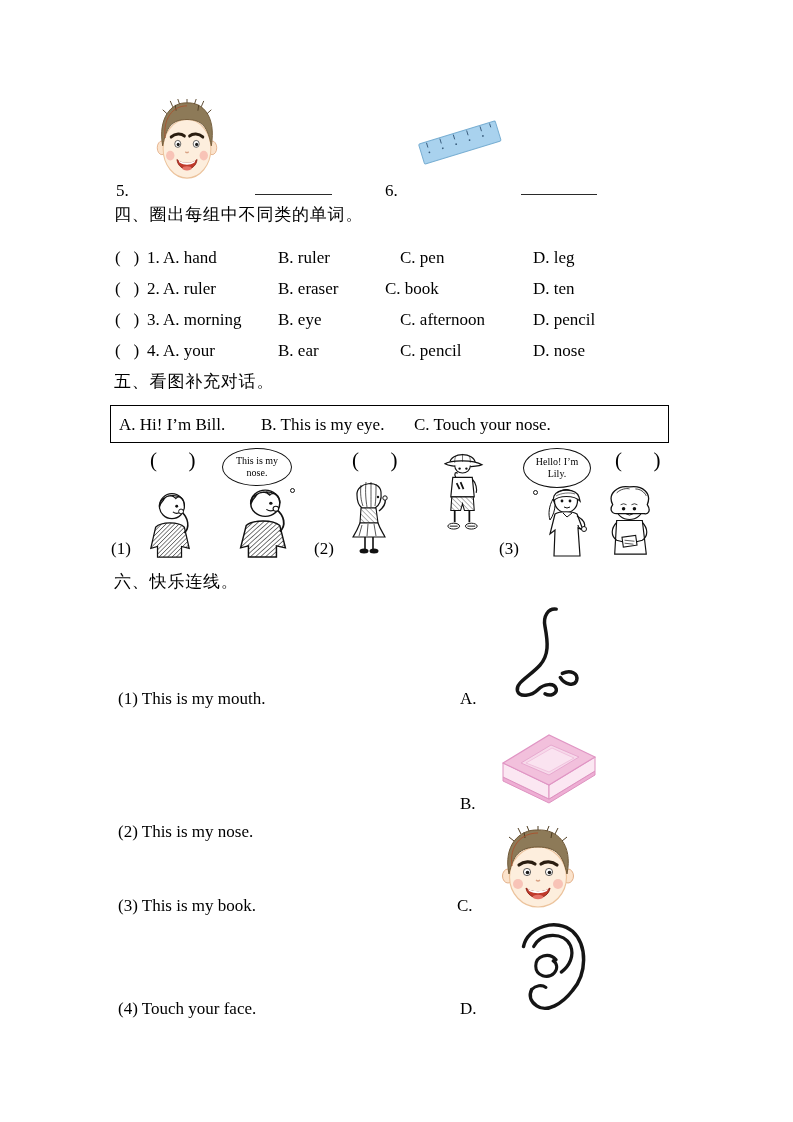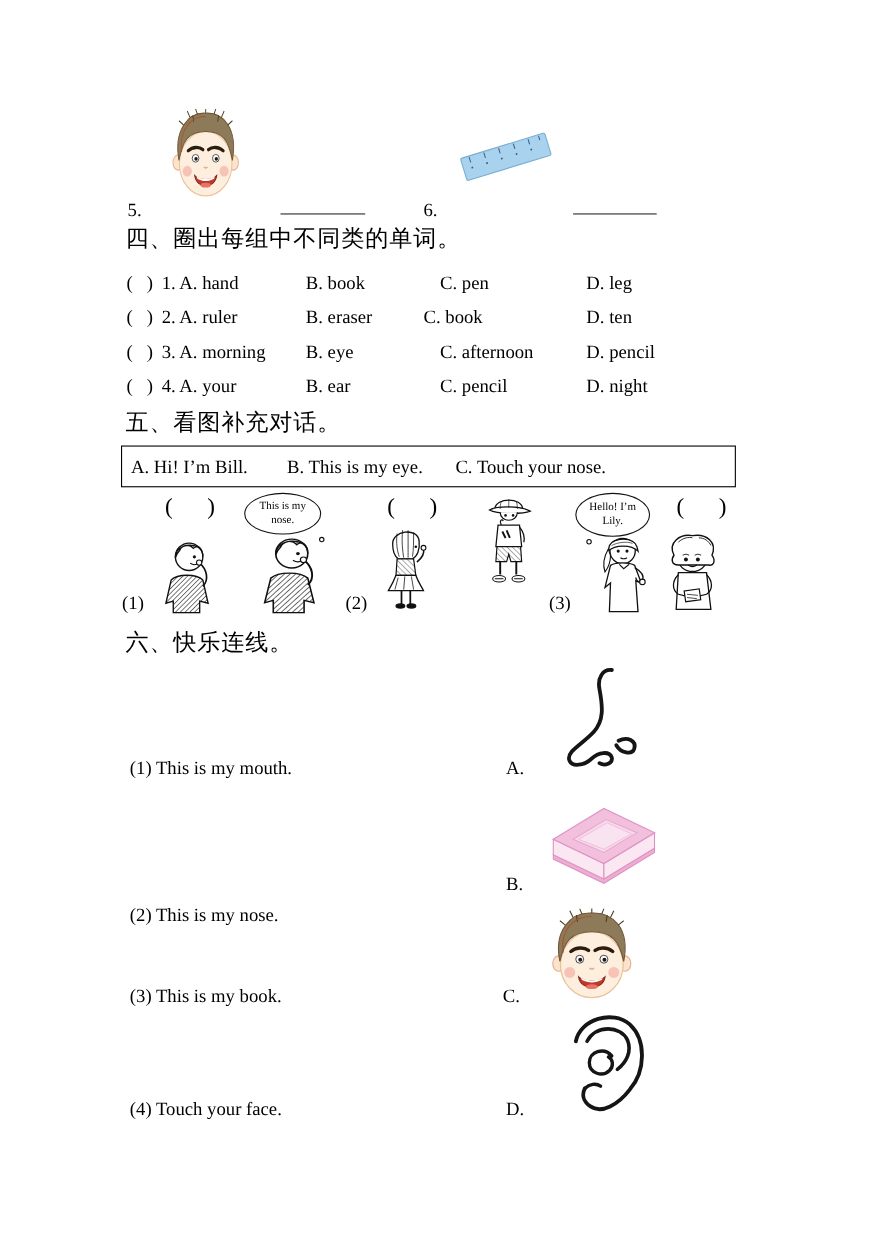--- a/index.html
+++ b/index.html
@@ -1,21 +1,21 @@
 <!DOCTYPE html>
 <html><head>
 <meta charset="utf-8">
 <style>
   *{box-sizing:border-box}
   body{margin:0;background:#ededed}
   .page{position:relative;width:793px;height:1122px;margin:0 auto;background:#fff;
         font-family:"Liberation Serif","DejaVu Serif",serif;color:#000;overflow:hidden}
   .abs{position:absolute}
   .t{font-size:17px;line-height:1.15;white-space:nowrap}
-  .zh{font-family:"Liberation Sans","DejaVu Sans",sans-serif;font-size:21px;
+  .zh{font-family:"Liberation Sans","DejaVu Sans",sans-serif;font-size:17px;
       letter-spacing:.8px;white-space:nowrap}
   .pre{white-space:pre}
   .paren{font-size:21px;line-height:1;white-space:pre}
   .blank{height:15px;border-bottom:1.4px solid #2a2a2a}
   .choicebox{border:1.7px solid #000}
   .bubble{border:1.3px solid #111;border-radius:50%;display:flex;align-items:center;
           justify-content:center;text-align:center;font-size:10px;line-height:1.2;padding:3px 6px}
   .tail{border:1px solid #111;border-radius:50%;background:#fff}
   svg{display:block}
 </style>
@@ -99,21 +99,21 @@
     </svg>
   </div>
   <span class="abs t" style="left:385px;top:181px">6.</span>
   <div class="abs blank" style="left:521px;top:180px;width:76px"></div>
 
   <div class="abs zh" style="left:114px;top:203px">四、圈出每组中不同类的单词。</div>
 
   <span class="abs t pre" style="left:115px;top:248px">(   )</span>
   <span class="abs t" style="left:147px;top:248px">1.</span>
   <span class="abs t" style="left:163px;top:248px">A. hand</span>
-  <span class="abs t" style="left:278px;top:248px">B. book</span>
+  <span class="abs t" style="left:278px;top:248px">B. ruler</span>
   <span class="abs t" style="left:400px;top:248px">C. pen</span>
   <span class="abs t" style="left:533px;top:248px">D. leg</span>
 
   <span class="abs t pre" style="left:115px;top:279px">(   )</span>
   <span class="abs t" style="left:147px;top:279px">2.</span>
   <span class="abs t" style="left:163px;top:279px">A. ruler</span>
   <span class="abs t" style="left:278px;top:279px">B. eraser</span>
   <span class="abs t" style="left:385px;top:279px">C. book</span>
   <span class="abs t" style="left:533px;top:279px">D. ten</span>
 
@@ -122,21 +122,21 @@
   <span class="abs t" style="left:163px;top:310px">A. morning</span>
   <span class="abs t" style="left:278px;top:310px">B. eye</span>
   <span class="abs t" style="left:400px;top:310px">C. afternoon</span>
   <span class="abs t" style="left:533px;top:310px">D. pencil</span>
 
   <span class="abs t pre" style="left:115px;top:341px">(   )</span>
   <span class="abs t" style="left:147px;top:341px">4.</span>
   <span class="abs t" style="left:163px;top:341px">A. your</span>
   <span class="abs t" style="left:278px;top:341px">B. ear</span>
   <span class="abs t" style="left:400px;top:341px">C. pencil</span>
-  <span class="abs t" style="left:533px;top:341px">D. night</span>
+  <span class="abs t" style="left:533px;top:341px">D. nose</span>
 
   <div class="abs zh" style="left:114px;top:370px">五、看图补充对话。</div>
 
   <div class="abs choicebox" style="left:110px;top:405px;width:559px;height:38px">
     <span class="abs t" style="left:8px;top:9px">A. Hi! I’m Bill.</span>
     <span class="abs t" style="left:150px;top:9px">B. This is my eye.</span>
     <span class="abs t" style="left:303px;top:9px">C. Touch your nose.</span>
   </div>
 
   <span class="abs paren" style="left:150px;top:450px">(      )</span>

